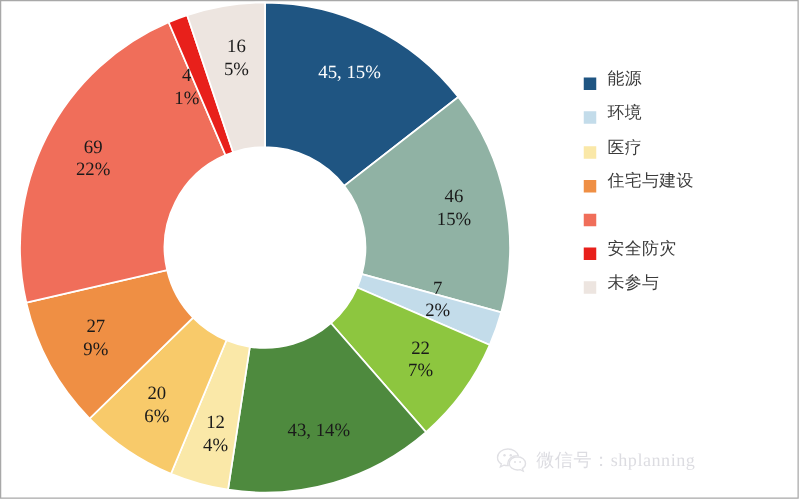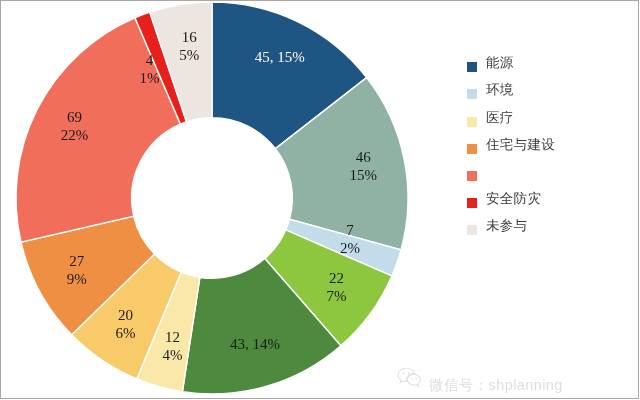--- a/index.html
+++ b/index.html
@@ -65,27 +65,26 @@
   }
   #watermark {
     position: absolute;
     left: 396px;
     top: 357px;
     display: flex;
     align-items: center;
     opacity: 0.30;
   }
   #watermark .wm-text {
-    font-family: Liberation Sans, sans-serif;
+    font-family: Liberation Serif, serif;
     font-size: 14.5px;
     color: #8e8e9e;
     margin-left: 6px;
     letter-spacing: 0.4px;
     white-space: nowrap;
-    margin-top: 18px;
   }
 </style>
 </head>
 <body>
 
 <div id="frame">
 
   <div id="chart-area">
     <svg id="donut-svg" width="440" height="400" viewBox="0 0 440 400">
       <g id="slices-group">

